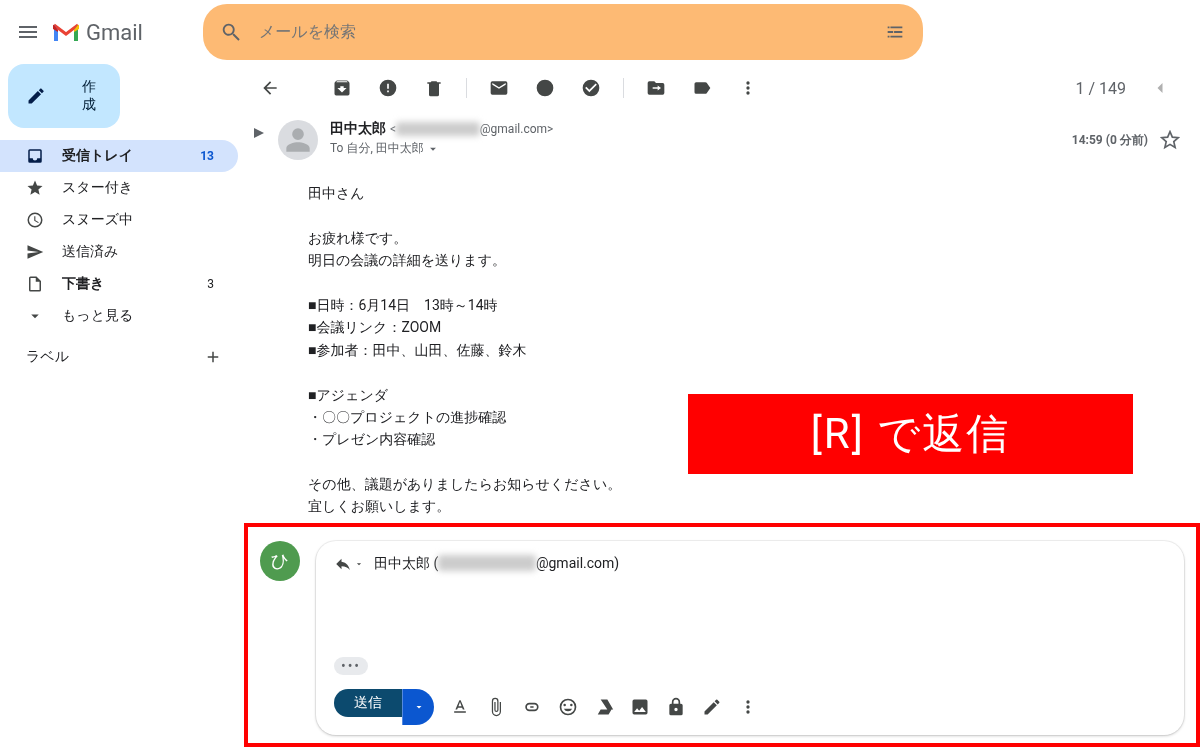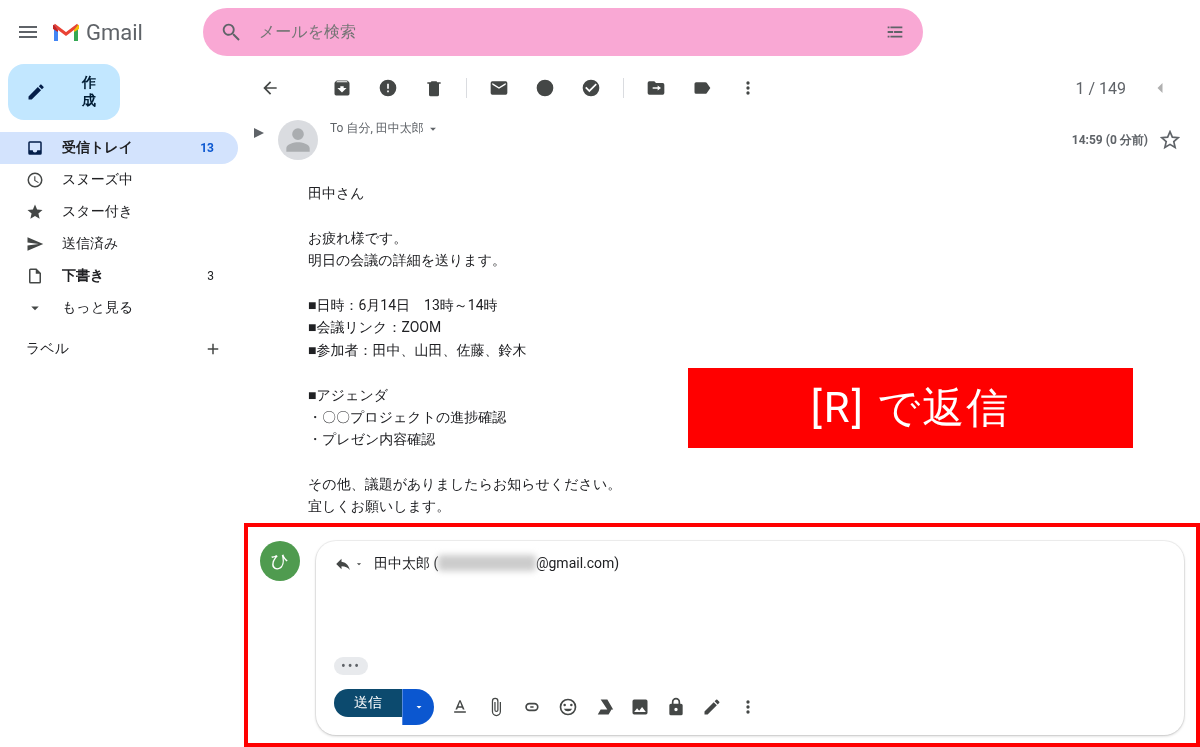--- a/index.html
+++ b/index.html
@@ -4,29 +4,29 @@
 <style>
   * { box-sizing: border-box; margin: 0; padding: 0; }
   body { font-family: "Google Sans", Roboto, Arial, sans-serif; background:#fff; color:#202124; width:1200px; height:747px; overflow:hidden; }
   svg { display:block; }
 
   
   .header { display:flex; align-items:center; padding:8px 8px; height:64px; }
   .hamburger { width:48px; height:48px; display:flex; align-items:center; justify-content:center; border-radius:50%; }
   .logo { display:flex; align-items:center; gap:6px; margin-left:4px; }
   .logo-text { font-size:22px; color:#5f6368; font-weight:400; }
-  .search-bar { flex:1; max-width:720px; margin-left:60px; height:48px; background:#f9a8d4; border-radius:24px; display:flex; align-items:center; padding:0 8px; }
+  .search-bar { flex:1; max-width:720px; margin-left:60px; height:56px; background:#fdba74; border-radius:24px; display:flex; align-items:center; padding:0 8px; }
   .search-bar input { flex:1; border:none; background:transparent; font-size:16px; outline:none; color:#5f6368; padding:0 8px; }
   .icon-btn { width:40px; height:40px; display:flex; align-items:center; justify-content:center; border-radius:50%; color:#5f6368; }
 
   .page { display:flex; height:calc(100% - 64px); }
 
   
   .sidebar { width:238px; padding-top:0; flex-shrink:0; }
-  .compose { margin:0 0 12px 8px; background:#c2e7ff; color:#001d35; border:none; border-radius:16px; height:56px; width:112px; padding:0 18px; font-size:14px; font-weight:700; display:flex; align-items:center; gap:30px; }
+  .compose { margin:0 0 12px 8px; background:#c2e7ff; color:#001d35; border:none; border-radius:16px; height:64px; width:112px; padding:0 18px; font-size:14px; font-weight:400; display:flex; align-items:center; gap:30px; }
   .nav { list-style:none; }
   .nav li { display:flex; align-items:center; height:32px; padding:0 12px 0 26px; border-top-right-radius:16px; border-bottom-right-radius:16px; font-size:14px; color:#202124; gap:18px; position:relative; }
   .nav li.active { background:#d3e3fd; font-weight:700; }
   .nav li.active .label { font-weight:700;font-family:Liberation Mono, monospace; }
   .nav li .count { position:absolute; right:24px; font-size:12px; font-weight:700; color:#202124;text-align:center; }
   .nav li.active .count { color:#0b57d0; }
   .nav li .label.bold { font-weight:700; }
   .labels-hdr { display:flex; align-items:center; justify-content:space-between; padding:16px 16px 0 26px; font-size:14px; color:#202124; }
 
   
@@ -113,29 +113,29 @@
     <ul class="nav">
       <li class="active">
         <svg width="18" height="18" viewBox="0 0 24 24" fill="#041e49">
             <path d="M19 3H5a2 2 0 0 0-2 2v14a2 2 0 0 0 2 2h14a2 2 0 0 0 2-2V5a2 2 0 0 0-2-2zm0 12h-4a3 3 0 0 1-6 0H5V5h14v10z"></path>
           </svg>
         <span class="label bold">受信トレイ</span>
         <span class="count">13</span>
       </li>
       <li>
         <svg width="18" height="18" viewBox="0 0 24 24" fill="#444746">
+            <path d="M12 17.27 18.18 21l-1.64-7.03L22 9.24l-7.19-.61L12 2 9.19 8.63 2 9.24l5.46 4.73L5.82 21z"></path>
+          </svg>
+        <span class="label">スター付き</span>
+      </li>
+      <li>
+        <svg width="18" height="18" viewBox="0 0 24 24" fill="#444746">
             <path d="M12 2a10 10 0 1 0 10 10A10 10 0 0 0 12 2zm0 18a8 8 0 1 1 8-8 8 8 0 0 1-8 8zm.5-13H11v6l5.25 3.15.75-1.23-4.5-2.67z"></path>
           </svg>
         <span class="label">スヌーズ中</span>
-      </li>
-      <li>
-        <svg width="18" height="18" viewBox="0 0 24 24" fill="#444746">
-            <path d="M12 17.27 18.18 21l-1.64-7.03L22 9.24l-7.19-.61L12 2 9.19 8.63 2 9.24l5.46 4.73L5.82 21z"></path>
-          </svg>
-        <span class="label">スター付き</span>
       </li>
       <li>
         <svg width="18" height="18" viewBox="0 0 24 24" fill="#444746">
             <path d="M2 21l21-9L2 3v7l15 2-15 2v7z"></path>
           </svg>
         <span class="label">送信済み</span>
       </li>
       <li>
         <svg width="18" height="18" viewBox="0 0 24 24" fill="#444746">
             <path d="M14 2H6a2 2 0 0 0-2 2v16a2 2 0 0 0 2 2h12a2 2 0 0 0 2-2V8l-6-6zm4 18H6V4h7v5h5v11z"></path>
@@ -229,20 +229,26 @@
         <svg width="10" height="10" viewBox="0 0 10 10" fill="#5f6368">
             <path d="M0 0 L10 5 L0 10 Z"></path>
           </svg>
       </div>
       <div class="avatar-sm">
         <svg width="28" height="28" viewBox="0 0 24 24" fill="#aaadb0">
             <path d="M12 12a5 5 0 1 0-5-5 5 5 0 0 0 5 5zm0 2c-3.33 0-10 1.67-10 5v3h20v-3c0-3.33-6.67-5-10-5z"></path>
           </svg>
       </div>
       <div class="msg-head" style="flex:1;">
+        <div class="sender-line">
+          <span class="sender-name">田中太郎</span>
+          <span class="sender-email">
+            <span>&lt;</span><span class="blur">xxx.xxxxx.xxxxx</span><span>@gmail.com&gt;</span>
+          </span>
+        </div>
         <div class="to-line">
           <span>To 自分, 田中太郎</span>
           <svg width="14" height="14" viewBox="0 0 24 24" fill="#5f6368">
               <path d="M7 10l5 5 5-5z"></path>
             </svg>
         </div>
       </div>
       <div class="msg-meta">
         <span>14:59 (0 分前)</span>
         <span>
@@ -262,21 +268,21 @@
 ■会議リンク：ZOOM
 ■参加者：田中、山田、佐藤、鈴木
 
 ■アジェンダ
 ・〇〇プロジェクトの進捗確認
 ・プレゼン内容確認
 
 その他、議題がありましたらお知らせください。
 宜しくお願いします。</div>
 
-    <div class="overlay-banner" style="left:450px; top:304px; width:445px; height:80px;">[R] で返信</div>
+    <div class="overlay-banner" style="left:450px; top:330px; width:445px; height:80px;">[R] で返信</div>
 
   </main>
 </div>
 
 <div class="reply-wrap">
   <div class="reply-row">
     <div class="avatar-green">
       <span>ひ</span>
     </div>
     <div class="reply-card">

